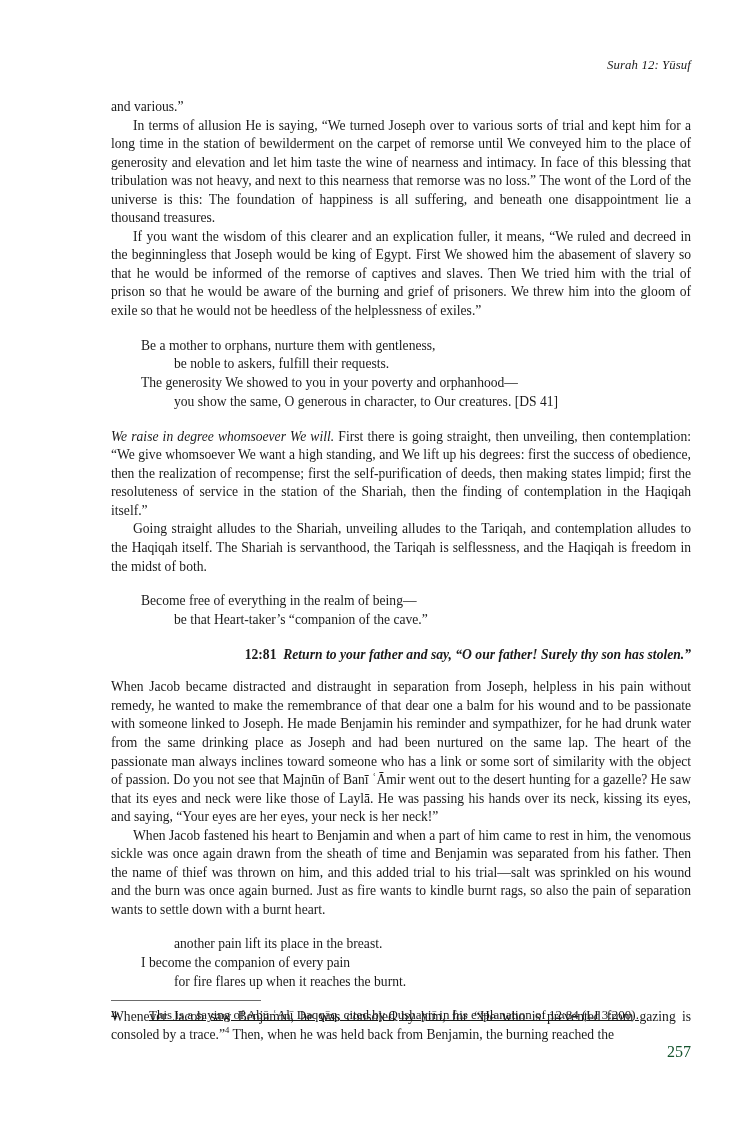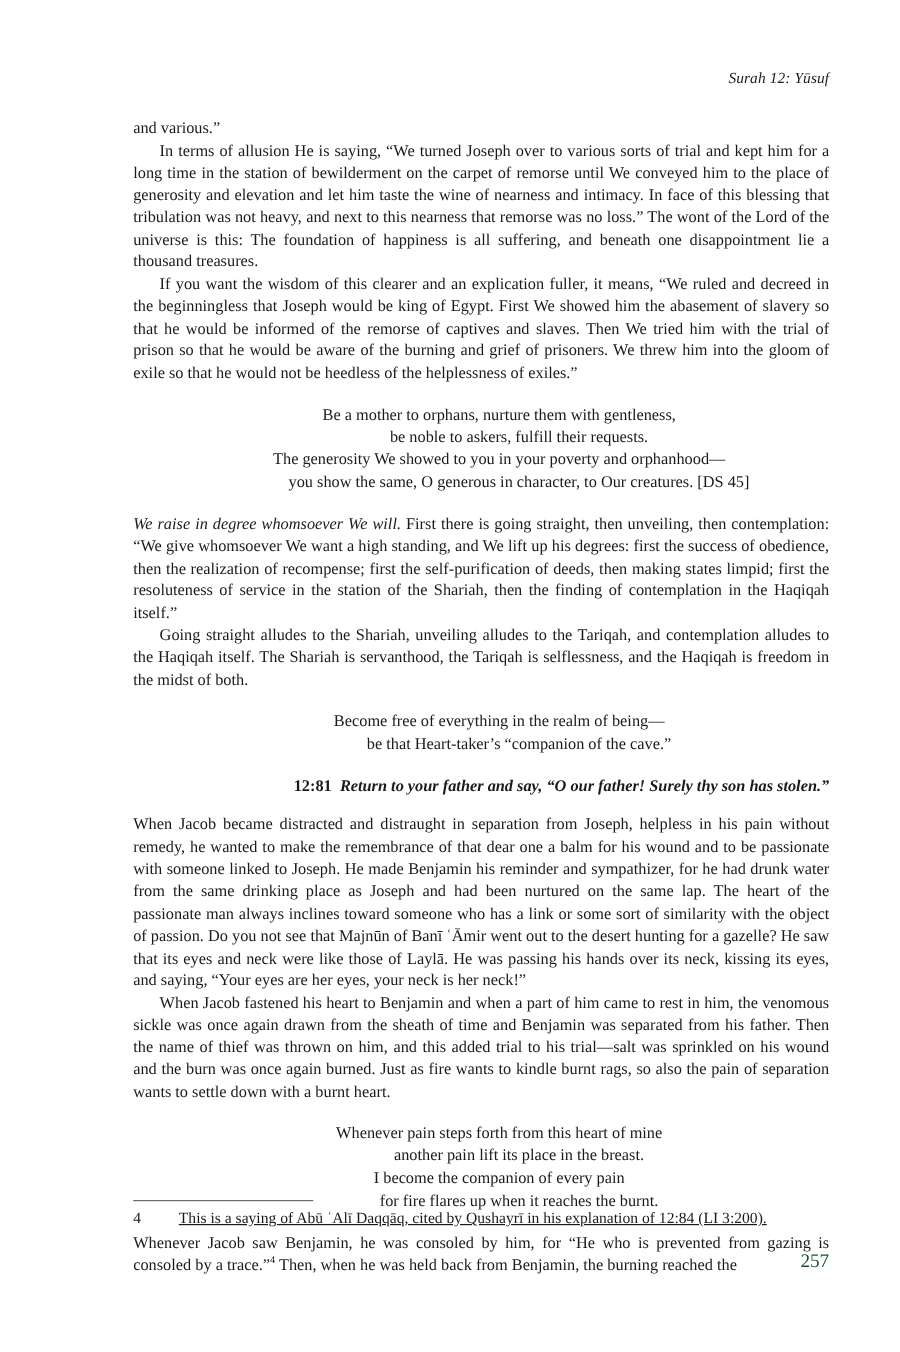--- a/index.html
+++ b/index.html
@@ -54,21 +54,21 @@
   }
   .gap-md { height: 14px; }
   .gap-lg { height: 16px; }
 
   
   .poetry {
     margin: 0;
     padding: 0;
     font-size: 13.6px;
     line-height: 18.8px;
-    text-align: center;
+    text-align: left;
   }
   .poetry .ln {
     display: block;
     padding-left: 30px;
     white-space: nowrap;
   }
   .poetry .ln.in {
     padding-left: 63px;
   }
 
@@ -147,21 +147,21 @@
     <p class="para indent">In terms of allusion He is saying, “We turned Joseph over to various sorts of trial and kept him for a long time in the station of bewilderment on the carpet of remorse until We conveyed him to the place of generosity and elevation and let him taste the wine of nearness and intimacy.  In face of this blessing that tribulation was not heavy, and next to this nearness that remorse was no loss.”  The wont of the Lord of the universe is this:  The foundation of happiness is all suffering, and beneath one disappointment lie a thousand treasures.</p>
 
     <p class="para indent">If you want the wisdom of this clearer and an explication fuller, it means,  “We ruled and decreed in the beginningless that Joseph would be king of Egypt.  First We showed him the abasement of slavery so that he would be informed of the remorse of captives and slaves.  Then We tried him with the trial of prison so that he would be aware of the burning and grief of prisoners.  We threw him into the gloom of exile so that he would not be heedless of the helplessness of exiles.”</p>
 
     <div class="gap-lg"></div>
 
     <div class="poetry">
       <span class="ln">Be a mother to orphans, nurture them with gentleness,</span>
       <span class="ln in">be noble to askers, fulfill their requests.</span>
       <span class="ln">The generosity We showed to you in your poverty and orphanhood—</span>
-      <span class="ln in">you show the same, O generous in character, to Our creatures. [DS 45]</span>
+      <span class="ln in">you show the same, O generous in character, to Our creatures. [DS 41]</span>
     </div>
 
     <div class="gap-lg"></div>
 
     <p class="para"><span class="lead-italic">We raise in degree whomsoever We will.</span><span> First there is going straight, then unveiling, then contemplation:  “We give whomsoever We want a high standing, and We lift up his degrees:  first the success of obedience, then the realization of recompense; first the self-purification of deeds, then making states limpid; first the resoluteness of service in the station of the Shariah, then the finding of contemplation in the Haqiqah itself.”</span></p>
 
     <p class="para indent">Going straight alludes to the Shariah, unveiling alludes to the Tariqah, and contemplation alludes to the Haqiqah itself.  The Shariah is servanthood, the Tariqah is selflessness, and the Haqiqah is freedom in the midst of both.</p>
 
     <div class="gap-lg"></div>
 
@@ -176,21 +176,20 @@
 
     <div class="gap-md"></div>
 
     <p class="para">When Jacob became distracted and distraught in separation from Joseph, helpless in his pain without remedy, he wanted to make the remembrance of that dear one a balm for his wound and to be passionate with someone linked to Joseph.  He made Benjamin his reminder and sympathizer, for he had drunk water from the same drinking place as Joseph and had been nurtured on the same lap.  The heart of the passionate man always inclines toward someone who has a link or some sort of similarity with the object of passion.  Do you not see that Majnūn of Banī ʿĀmir went out to the desert hunting for a gazelle?  He saw that its eyes and neck were like those of Laylā.  He was passing his hands over its neck, kissing its eyes, and saying, “Your eyes are her eyes, your neck is her neck!”</p>
 
     <p class="para indent">When Jacob fastened his heart to Benjamin and when a part of him came to rest in him, the venomous sickle was once again drawn from the sheath of time and Benjamin was separated from his father.  Then the name of thief was thrown on him, and this added trial to his trial—salt was sprinkled on his wound and the burn was once again burned.  Just as fire wants to kindle burnt rags, so also the pain of separation wants to settle down with a burnt heart.</p>
 
     <div class="gap-lg"></div>
 
     <div class="poetry">
-      <span class="ln">Whenever pain steps forth from this heart of mine</span>
       <span class="ln in">another pain lift its place in the breast.</span>
       <span class="ln">I become the companion of every pain</span>
       <span class="ln in">for fire flares up when it reaches the burnt.</span>
     </div>
 
     <div class="gap-lg"></div>
 
     <p class="para"><span>Whenever Jacob saw Benjamin, he was consoled by him, for “He who is prevented from gazing is consoled by a trace.”</span><sup class="fn-ref">4</sup><span>  Then, when he was held back from Benjamin, the burning reached the</span></p>
 
   </div>

